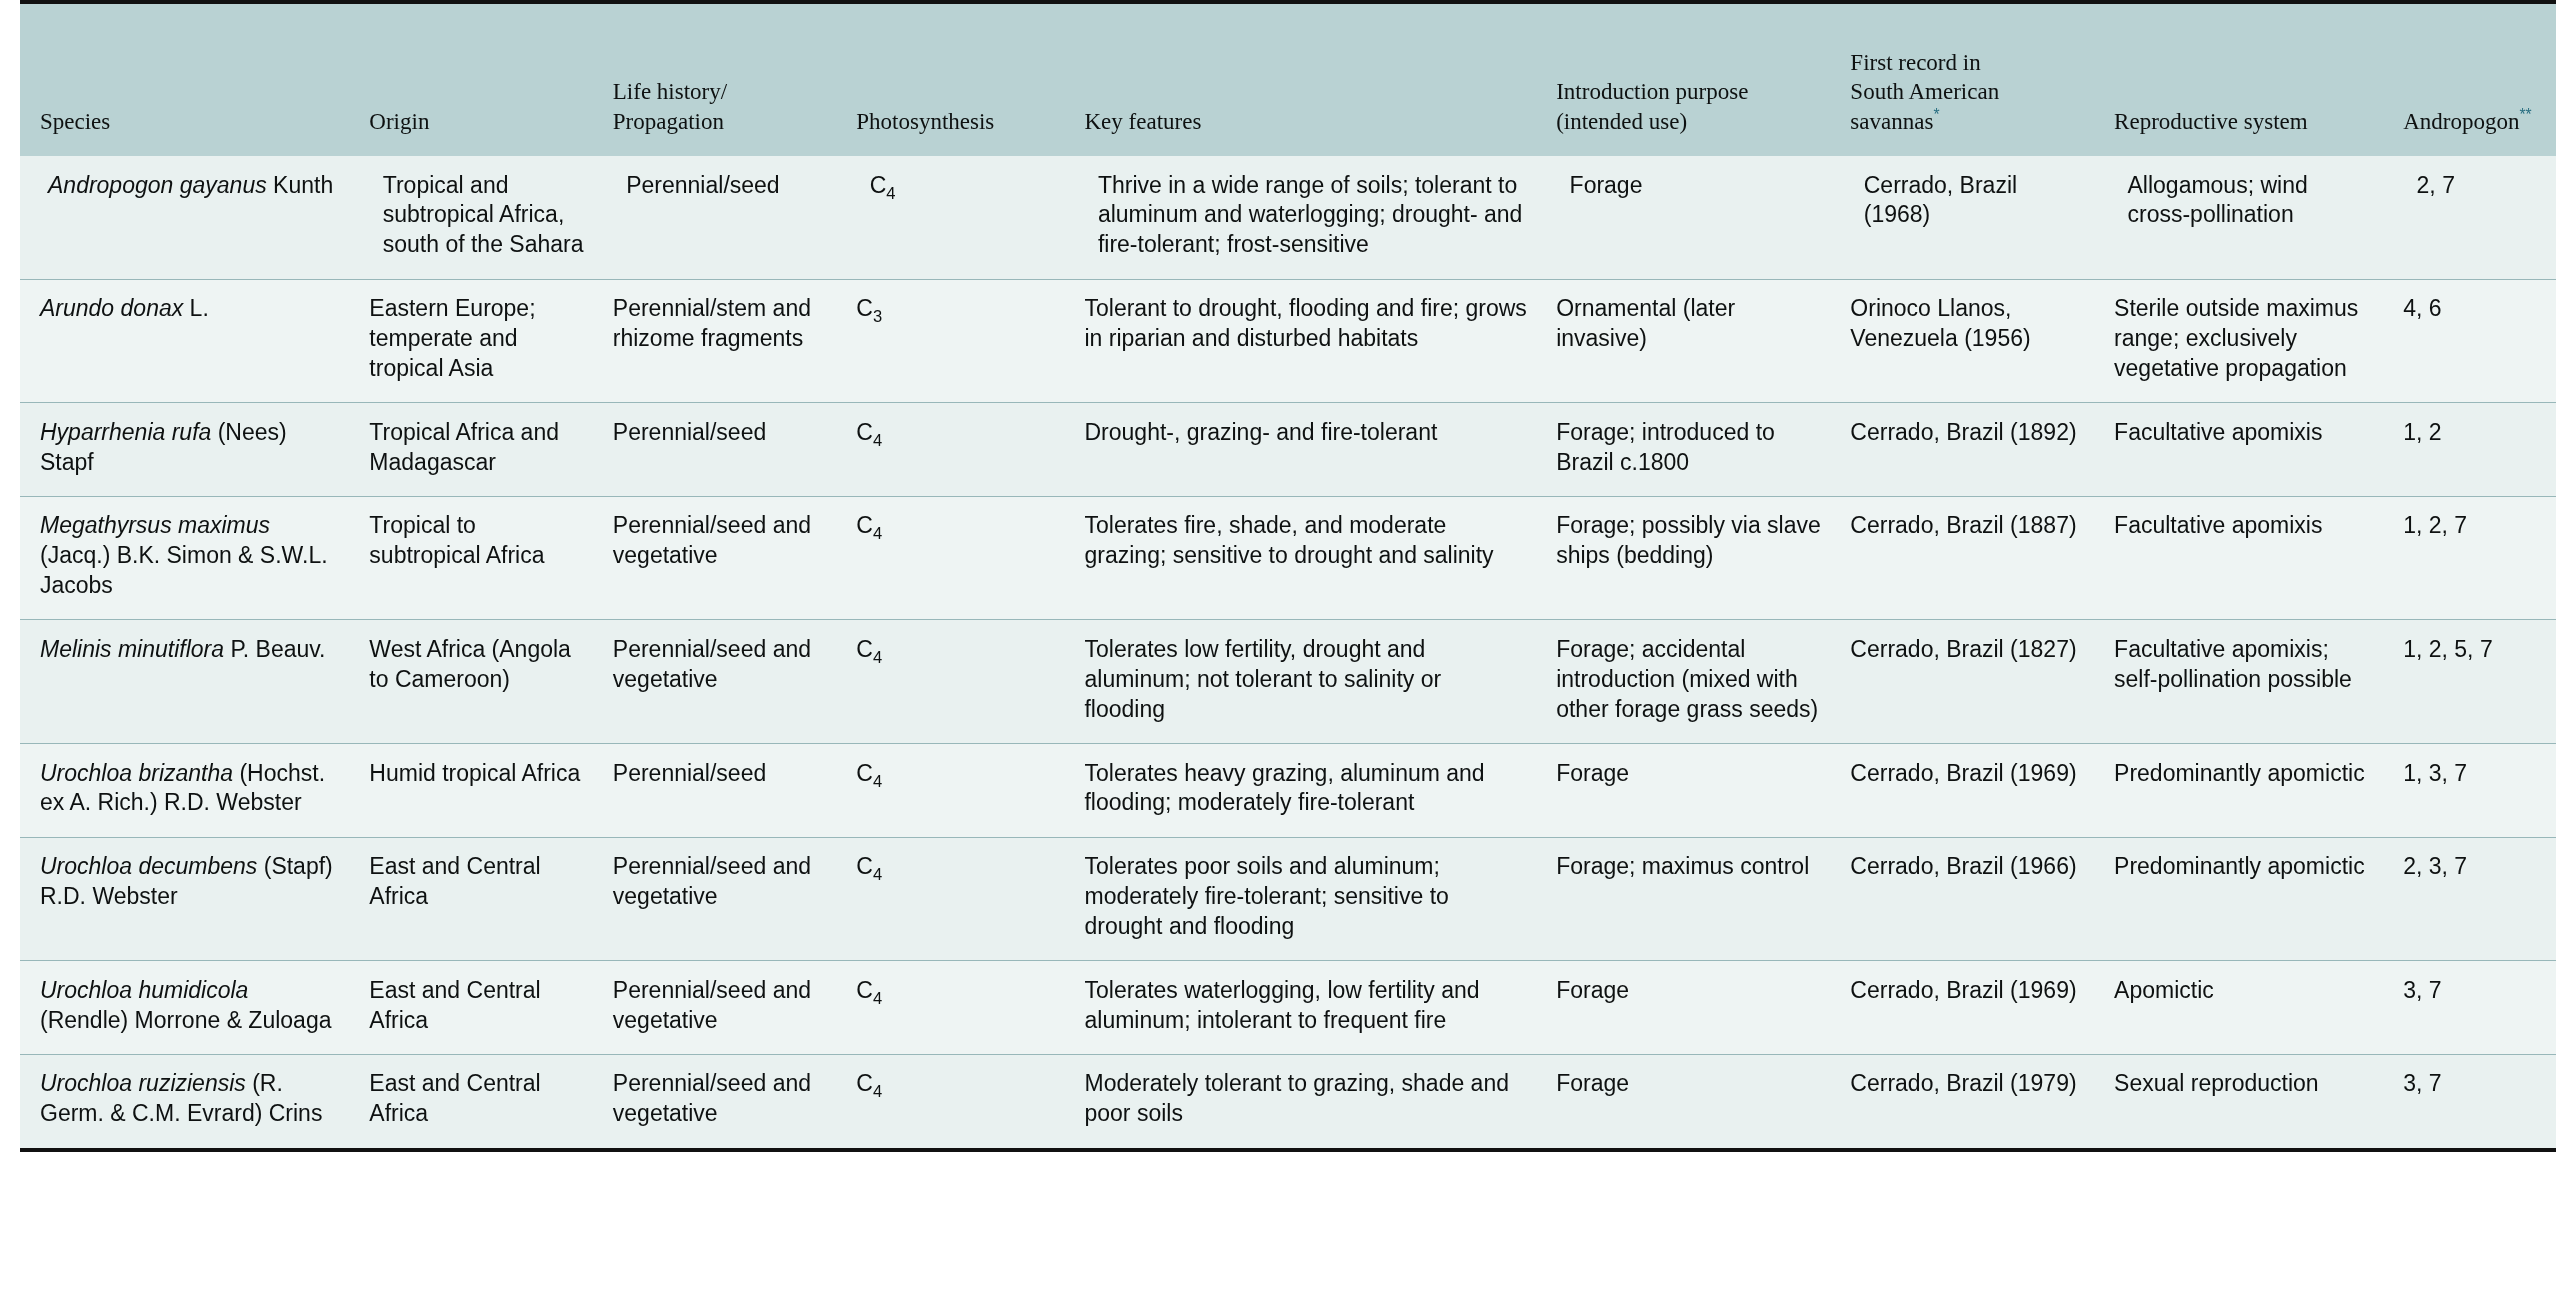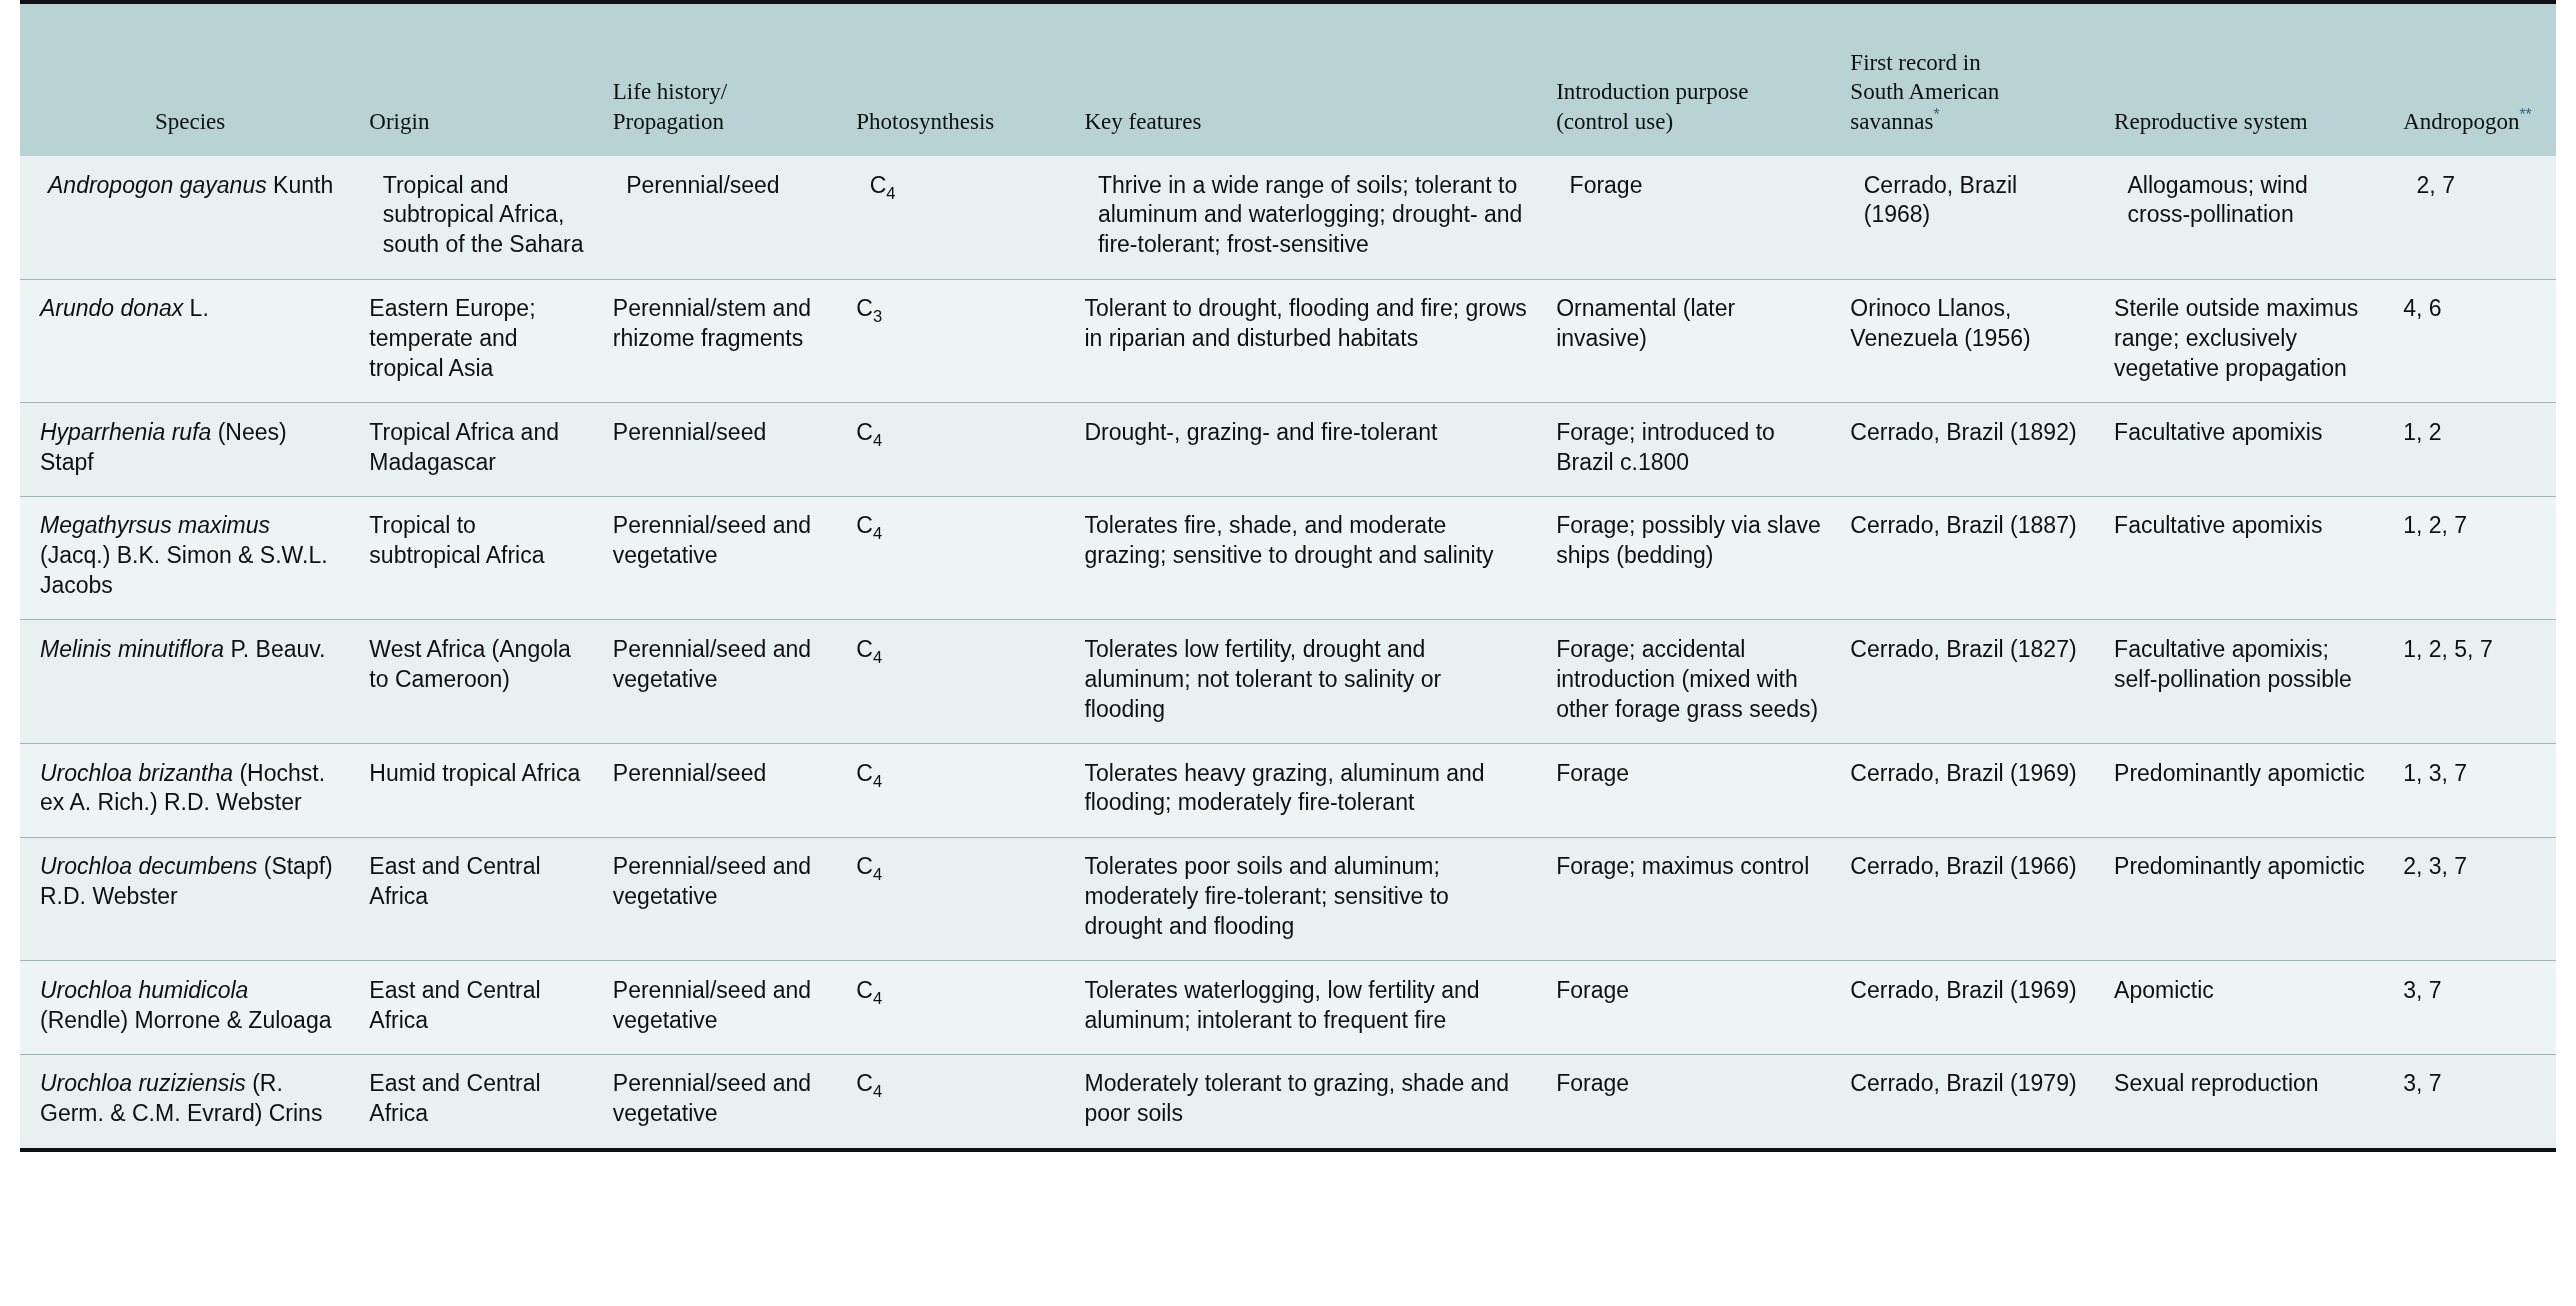--- a/index.html
+++ b/index.html
@@ -31,21 +31,20 @@
     text-align: left;
     vertical-align: bottom;
     font-weight: normal;
     font-size: 23px;
     line-height: 1.28;
     padding: 13px 14.6px 20px 14.6px;
     color: #0e1111;
   }
   thead th.first {
     padding-left: 20px;
-    text-align: center;
   }
   thead tr.header-row {
     height: 154px;
   }
   tbody td {
     vertical-align: top;
     font-size: 23px;
     line-height: 1.30;
     padding: 14.6px 14.6px 18.3px 14.6px;
     border-top: 1.8px solid #98b7b9;
@@ -107,21 +106,21 @@
     </colgroup>
     <thead>
       <tr class="header-row">
         <th class="first"><span class="nowrap-break">Species</span></th>
         <th><span class="nowrap-break">Origin</span></th>
         <th><span class="nowrap-break">Life history/
 Propagation</span></th>
         <th><span class="nowrap-break">Photosynthesis</span></th>
         <th><span class="nowrap-break">Key features</span></th>
         <th><span class="nowrap-break">Introduction purpose
-(control use)</span></th>
+(intended use)</span></th>
         <th><span class="nowrap-break">First record in
 South American
 savannas</span><span class="sup">*</span></th>
         <th><span class="nowrap-break">Reproductive system</span></th>
         <th><span class="nowrap-break">Andropogon</span><span class="sup">**</span></th>
       </tr>
     </thead>
     <tbody id="tbody">
         <tr>
           <td class="first sp-name"><i>Andropogon gayanus</i><span> Kunth</span></td>

